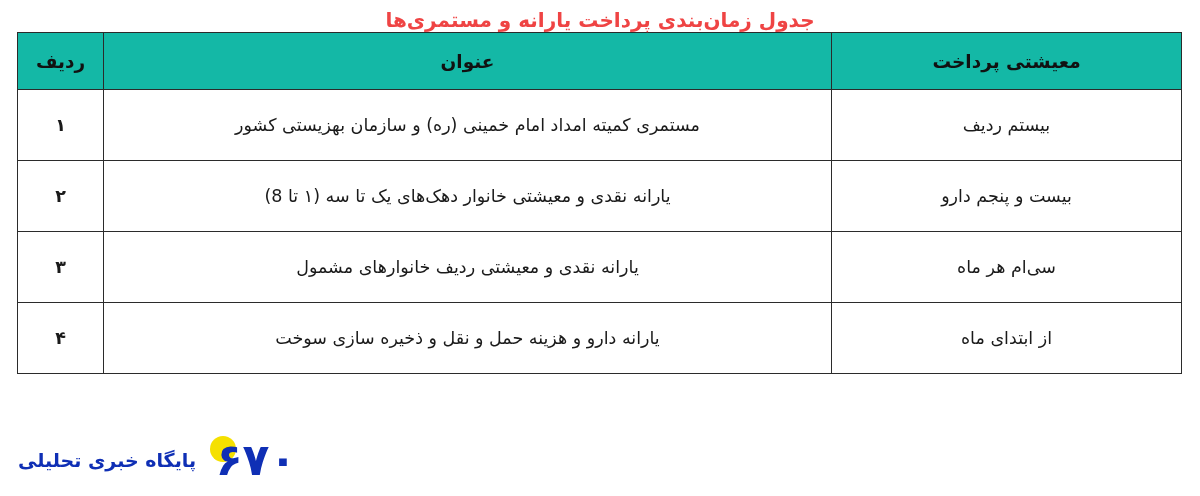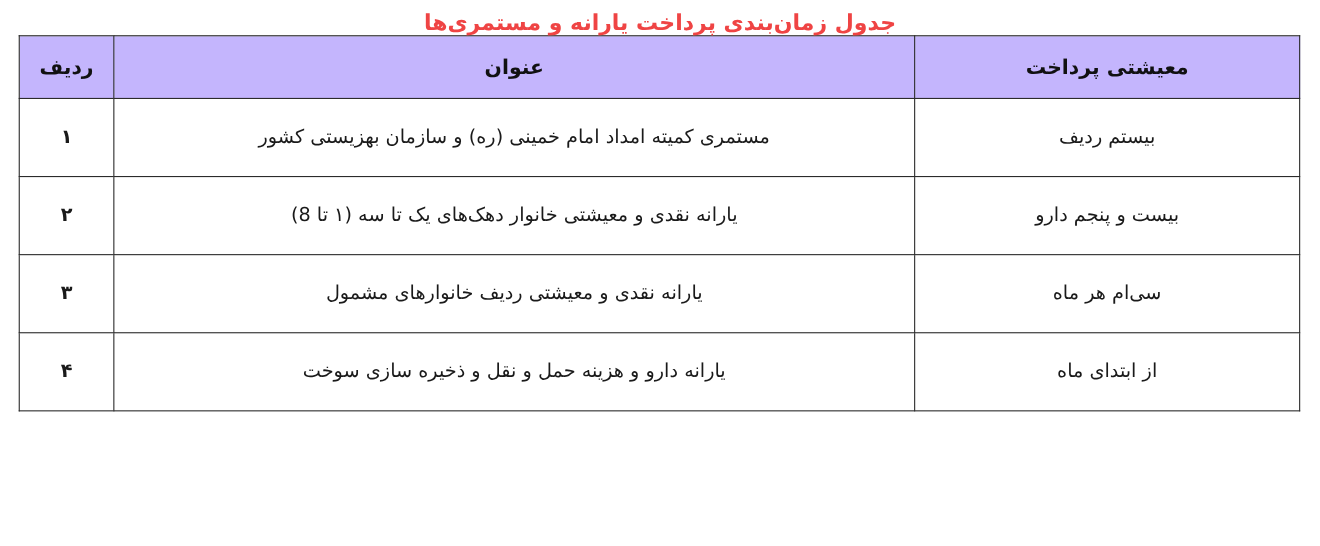--- a/index.html
+++ b/index.html
@@ -41,21 +41,21 @@
   table.schedule th,
   table.schedule td {
     border: 1px solid #2b2b2b;
     text-align: center;
     vertical-align: middle;
     font-size: 17.5px;
     padding: 0;
     height: 70px;
   }
   table.schedule thead th {
-    background: #c4b5fd;
+    background: #14b8a6;
     font-weight: bold;
     font-size: 18.5px;
     height: 56px;
     color: #111111;
   }
   col.col-row { width: 86px; }
   col.col-title { width: 728px; }
   col.col-date { width: 350px; }
   td.row-num {
     font-weight: bold;
@@ -161,14 +161,23 @@
         </tr>
         <tr>
           <td class="date-cell">از ابتدای ماه</td>
           <td class="title-cell">یارانه دارو و هزینه حمل و نقل و ذخیره سازی سوخت</td>
           <td class="row-num">۴</td>
         </tr>
       </tbody>
     </table>
   </div>
 
+  <div class="footer">
+    <div class="brand">
+      <span class="brand-text">پایگاه خبری تحلیلی</span>
+      <span class="brand-logo">
+        <span class="dot"></span>
+        <span class="glyph">۶۷۰</span>
+      </span>
+    </div>
+  </div>
 
 </div>
 
 </body></html>

